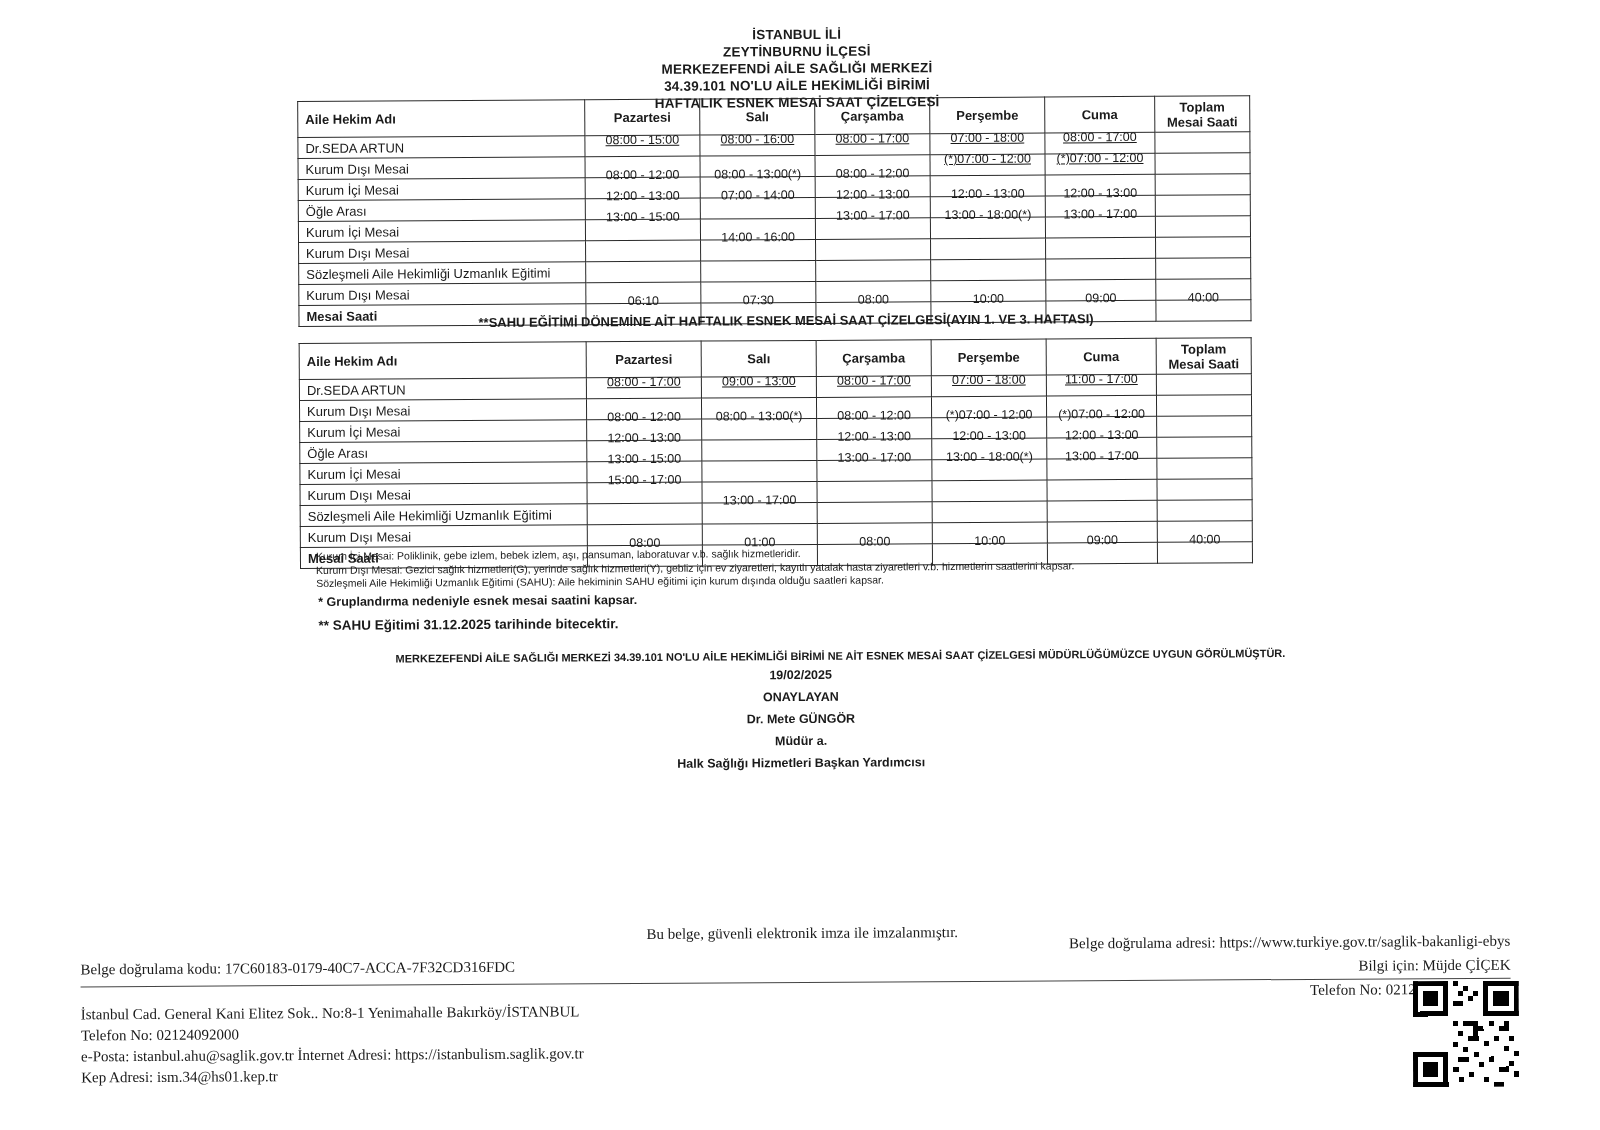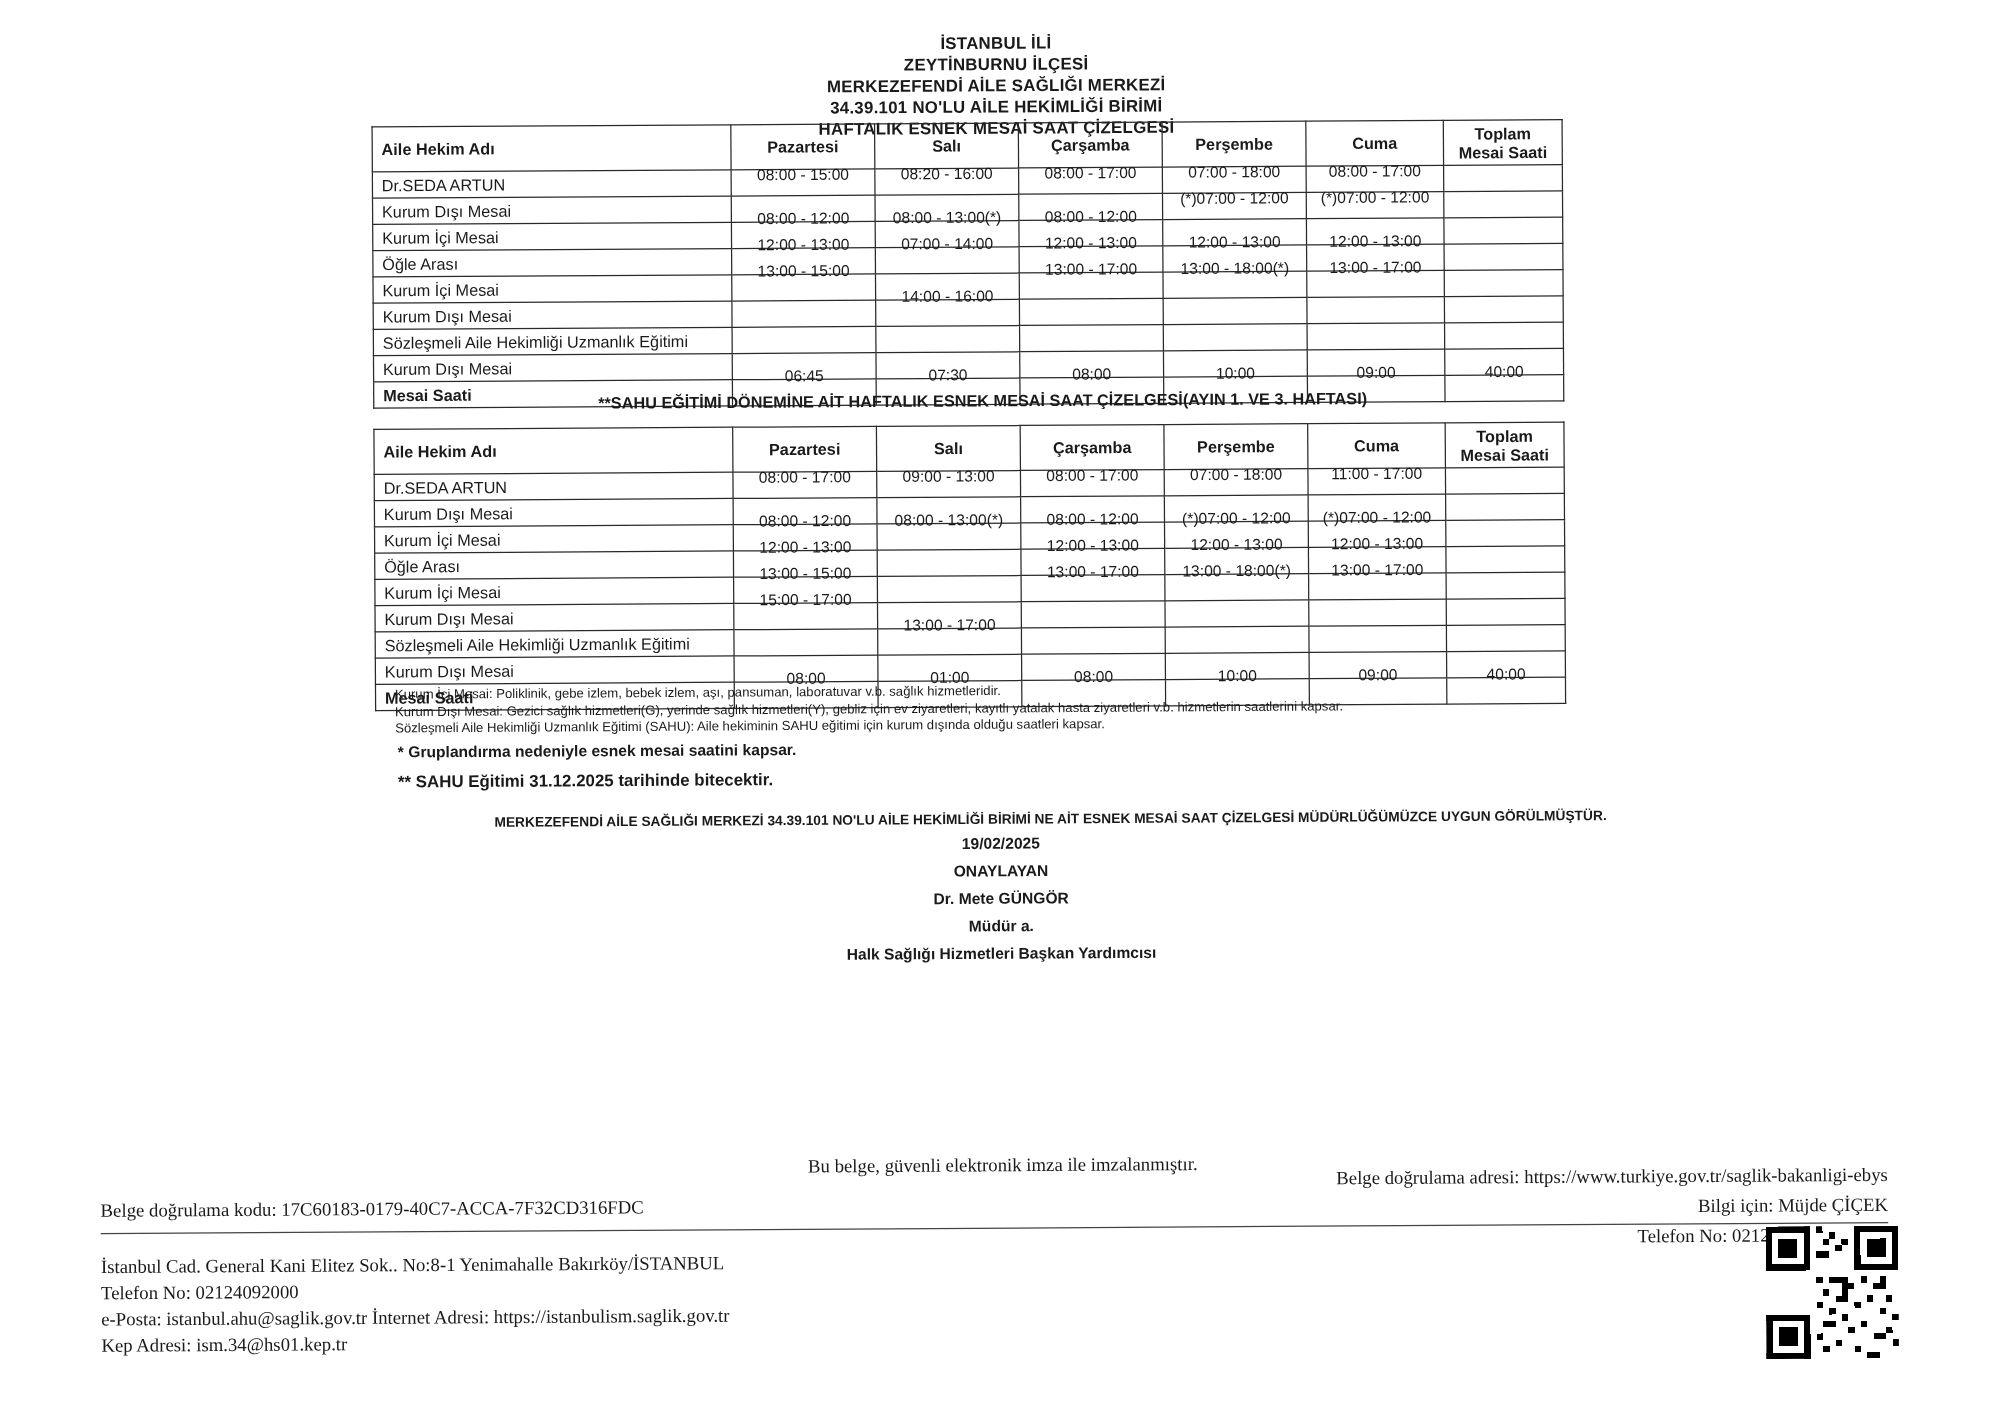--- a/index.html
+++ b/index.html
@@ -68,21 +68,21 @@
   .bold { font-weight: bold; }
 
   #table1 { top: 98px; left: 300px; width: 952px; }
   #table2 { top: 340px; left: 300px; width: 952px; }
 
   .row-h { height: 36px; }
   .row-n { height: 21px; }
 
   
   .shift { position: relative; top: 8px; }
-  .shiftup { position: relative; top: -6px; }
+  .shiftup { position: relative; top: -6px; text-decoration: underline; }
 
   
   .caption-sahu {
     position: absolute;
     top: 313px;
     left: 480px;
     font-weight: bold;
     font-size: 13px;
     white-space: nowrap;
   }
@@ -206,21 +206,21 @@
       <td class="hdr">Cuma</td>
       <td class="hdr">
         <div>Toplam</div>
         <div>Mesai Saati</div>
       </td>
     </tr>
 
     <tr class="row-n">
       <td class="lbl">Dr.SEDA ARTUN</td>
       <td class="val"><span class="shiftup">08:00 - 15:00</span></td>
-      <td class="val"><span class="shiftup">08:20 - 16:00</span></td>
+      <td class="val"><span class="shiftup">08:00 - 16:00</span></td>
       <td class="val"><span class="shiftup">08:00 - 17:00</span></td>
       <td class="val"><span class="shiftup">07:00 - 18:00</span></td>
       <td class="val"><span class="shiftup">08:00 - 17:00</span></td>
       <td class="val"></td>
     </tr>
 
     <tr class="row-n">
       <td class="lbl">Kurum Dışı Mesai</td>
       <td class="val"><span class="shift">08:00 - 12:00</span></td>
       <td class="val"><span class="shift">08:00 - 13:00(*)</span></td>
@@ -275,21 +275,21 @@
       <td class="val"></td>
       <td class="val"></td>
       <td class="val"></td>
       <td class="val"></td>
       <td class="val"></td>
       <td class="val"></td>
     </tr>
 
     <tr class="row-n">
       <td class="lbl">Kurum Dışı Mesai</td>
-      <td class="val"><span class="shift">06:45</span></td>
+      <td class="val"><span class="shift">06:10</span></td>
       <td class="val"><span class="shift">07:30</span></td>
       <td class="val"><span class="shift">08:00</span></td>
       <td class="val"><span class="shift">10:00</span></td>
       <td class="val"><span class="shift">09:00</span></td>
       <td class="val"><span class="shift">40:00</span></td>
     </tr>
 
     <tr class="row-n">
       <td class="lbl bold">Mesai Saati</td>
       <td class="val"></td>

